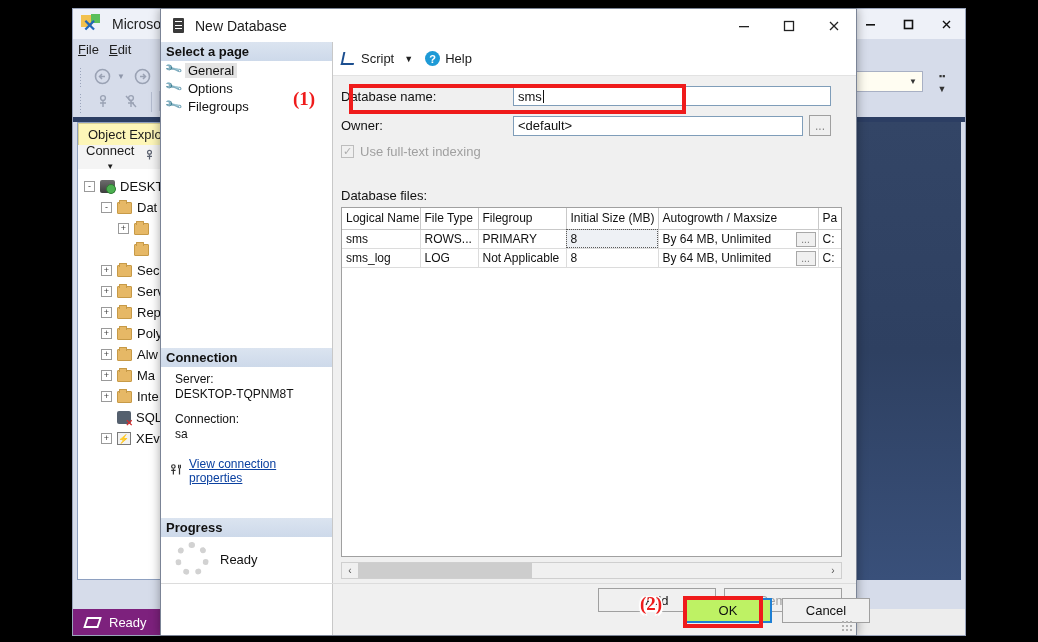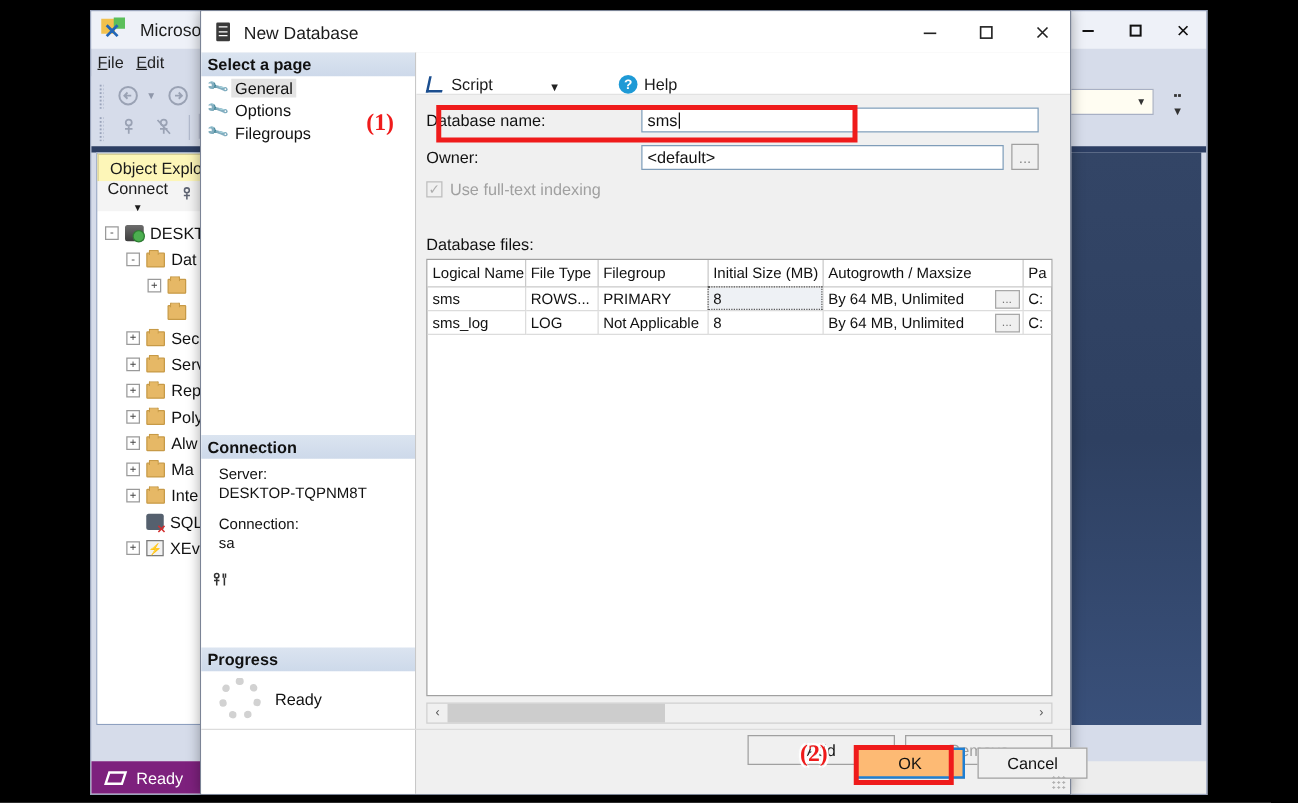--- a/index.html
+++ b/index.html
@@ -336,23 +336,22 @@
 
   
   #content {
     position: absolute; left: 172px; top: 0;
     right: 0; bottom: 0;
   }
   #script-bar {
     position: absolute; left: 0; top: 0;
     width: 100%; height: 34px;
     background: #fff;
-    display: flex; align-items: flex-end;
+    display: flex; align-items: center;
     border-bottom: 1px solid #e2e2e2;
-    gap: 35px;
   }
   #script-btn {
     display: flex; align-items: center; gap: 6px;
     margin-left: 9px; font-size: 13px; color: #1b1b1b;
   }
   #script-glyph {
     width: 13px; height: 13px;
     border: 2px solid #1b4e8f;
     border-top: none; border-right: none;
     transform: skewX(-12deg);
@@ -486,21 +485,21 @@
   .btn.disabled { color: #a0a0a0; }
 
   #dlg-footer {
     position: absolute; left: 0; right: 0; bottom: 0;
     height: 52px;
     border-top: 1px solid #dcdcdc;
   }
   #ok-btn {
     position: absolute; left: 523px; top: 14px;
     width: 88px; height: 25px;
-    background: #fdba74;
+    background: #bef264;
     border: 2px solid #1e7fd4;
     display: flex; align-items: center; justify-content: center;
     font-size: 13px; color: #111;
   }
   #cancel-btn {
     position: absolute; left: 621px; top: 14px;
     width: 88px; height: 25px;
     background: #f0f0f0; border: 1px solid #a0a0a0;
     display: flex; align-items: center; justify-content: center;
     font-size: 13px; color: #111;
@@ -800,20 +799,21 @@
           <div class="lbl">Connection:</div>
           <div class="val">sa</div>
           <div id="view-props">
             <span class="picon">
               <svg width="14" height="14" viewBox="0 0 16 16">
                   <circle cx="5" cy="4" r="2" fill="none" stroke="#333" stroke-width="1.4"></circle>
                   <path d="M5 6.5 V13 M2.5 8.5 H7.5" stroke="#333" stroke-width="1.4"></path>
                   <path d="M11 2 V6 M13 2 V6 M12 6 V13" stroke="#333" stroke-width="1.4"></path>
                 </svg>
             </span>
+            <a>View connection properties</a>
           </div>
         </div>
 
         <div id="progress-hdr">Progress</div>
         <div id="progress-body">
           <div id="spinner"></div>
           <div id="progress-text">Ready</div>
         </div>
       </div>
 

